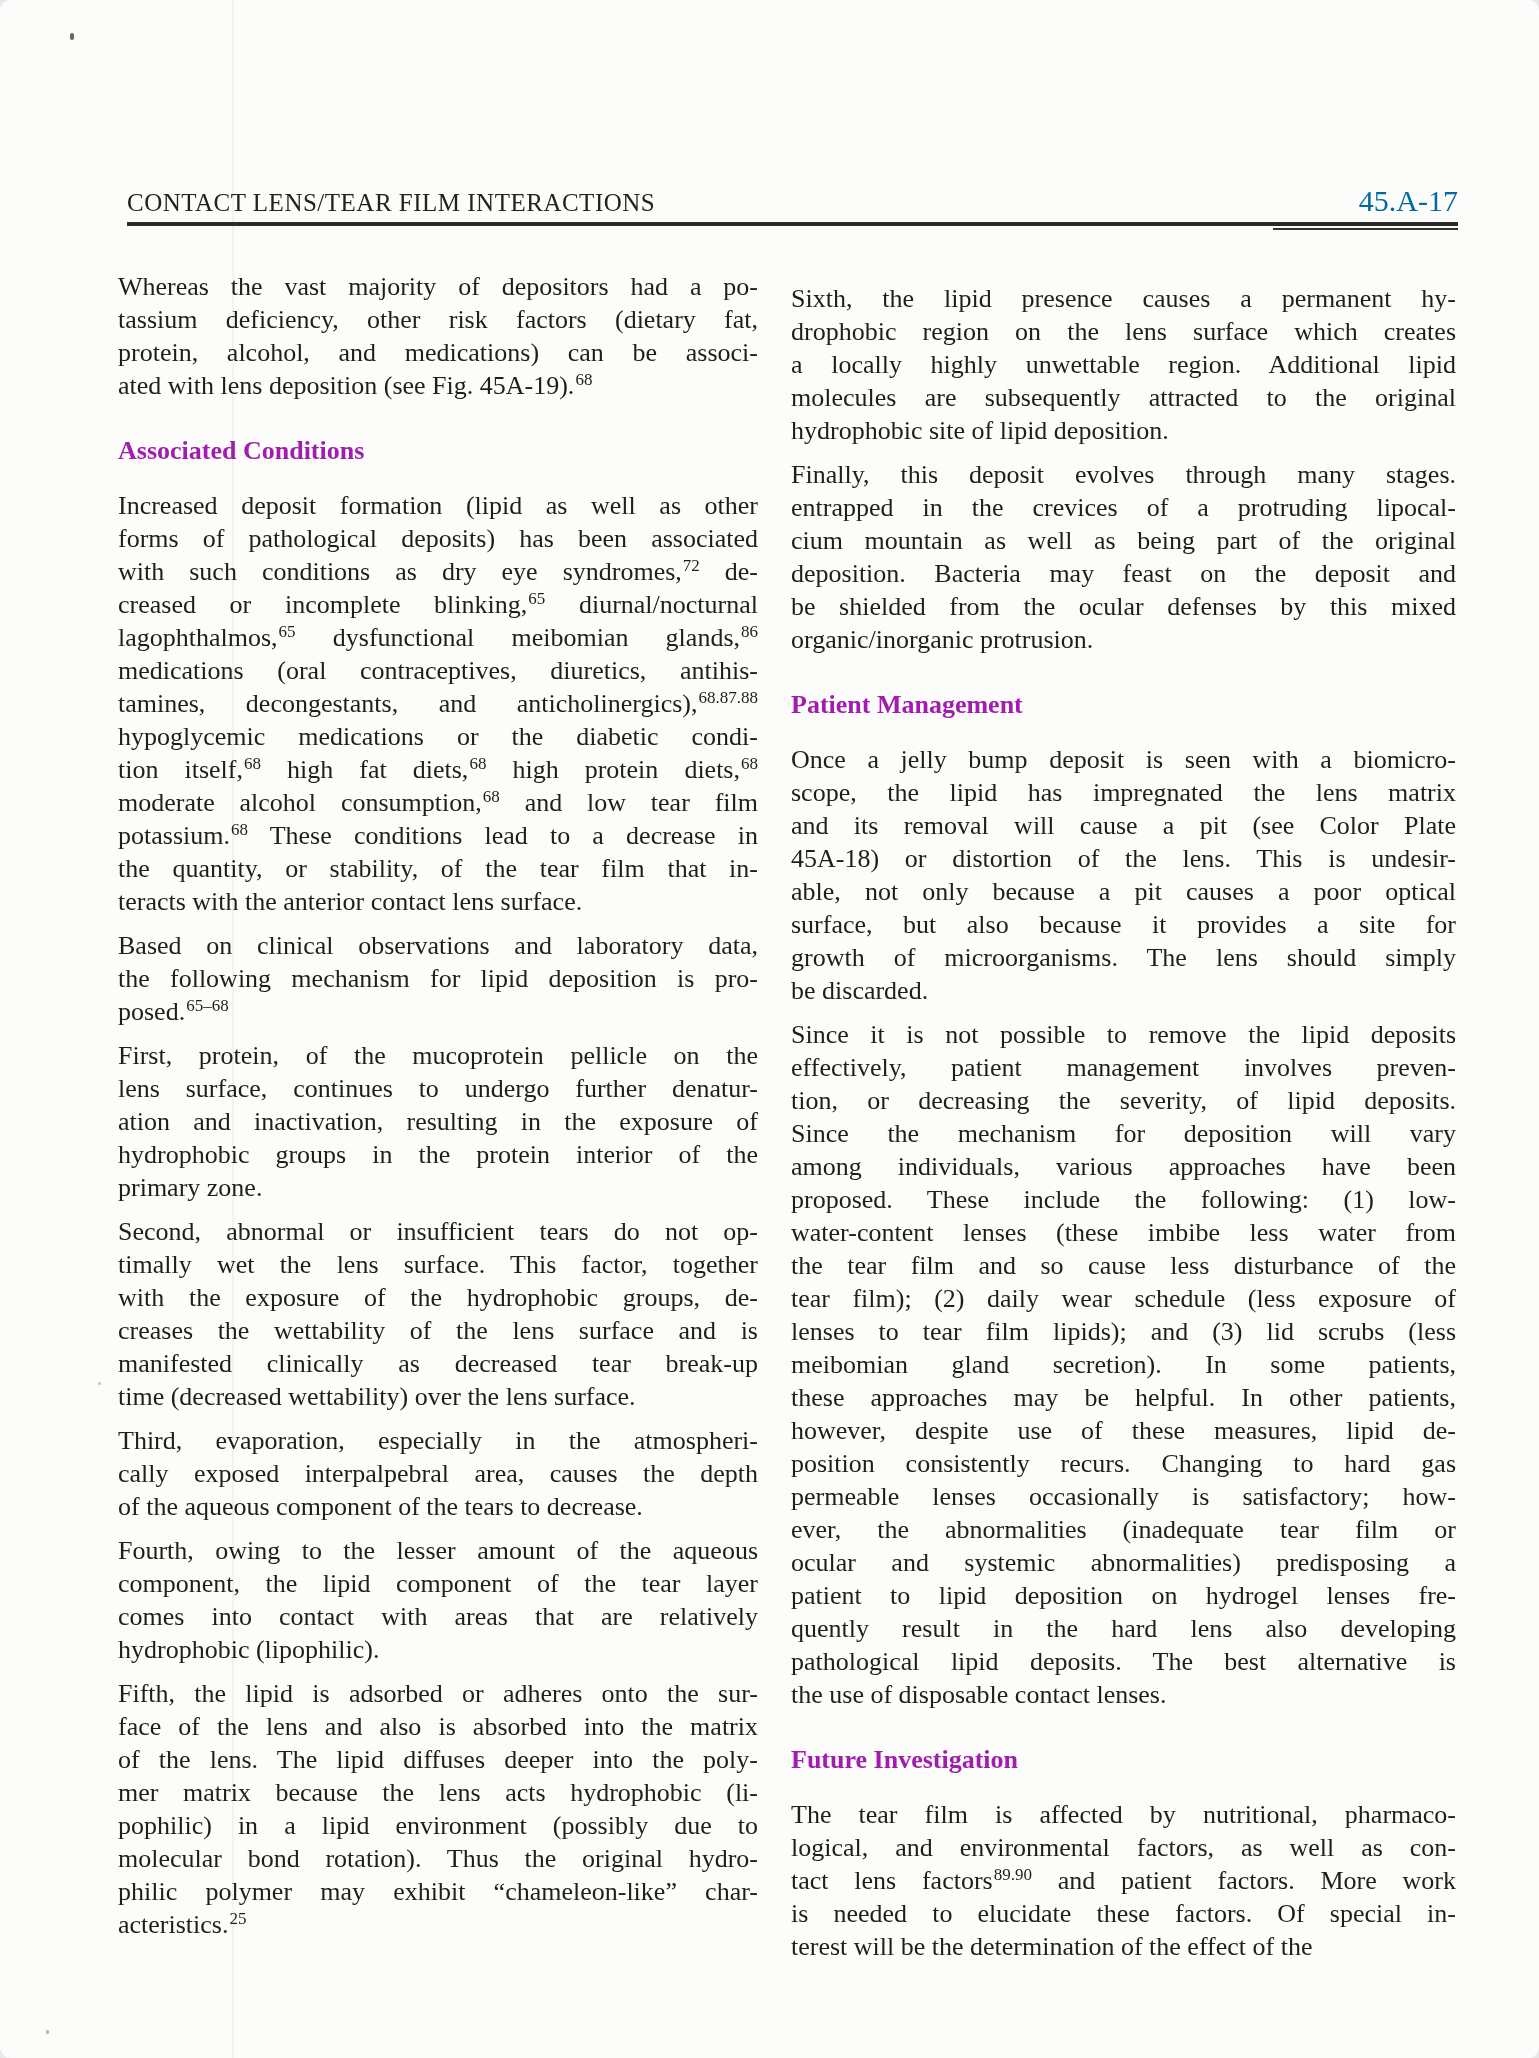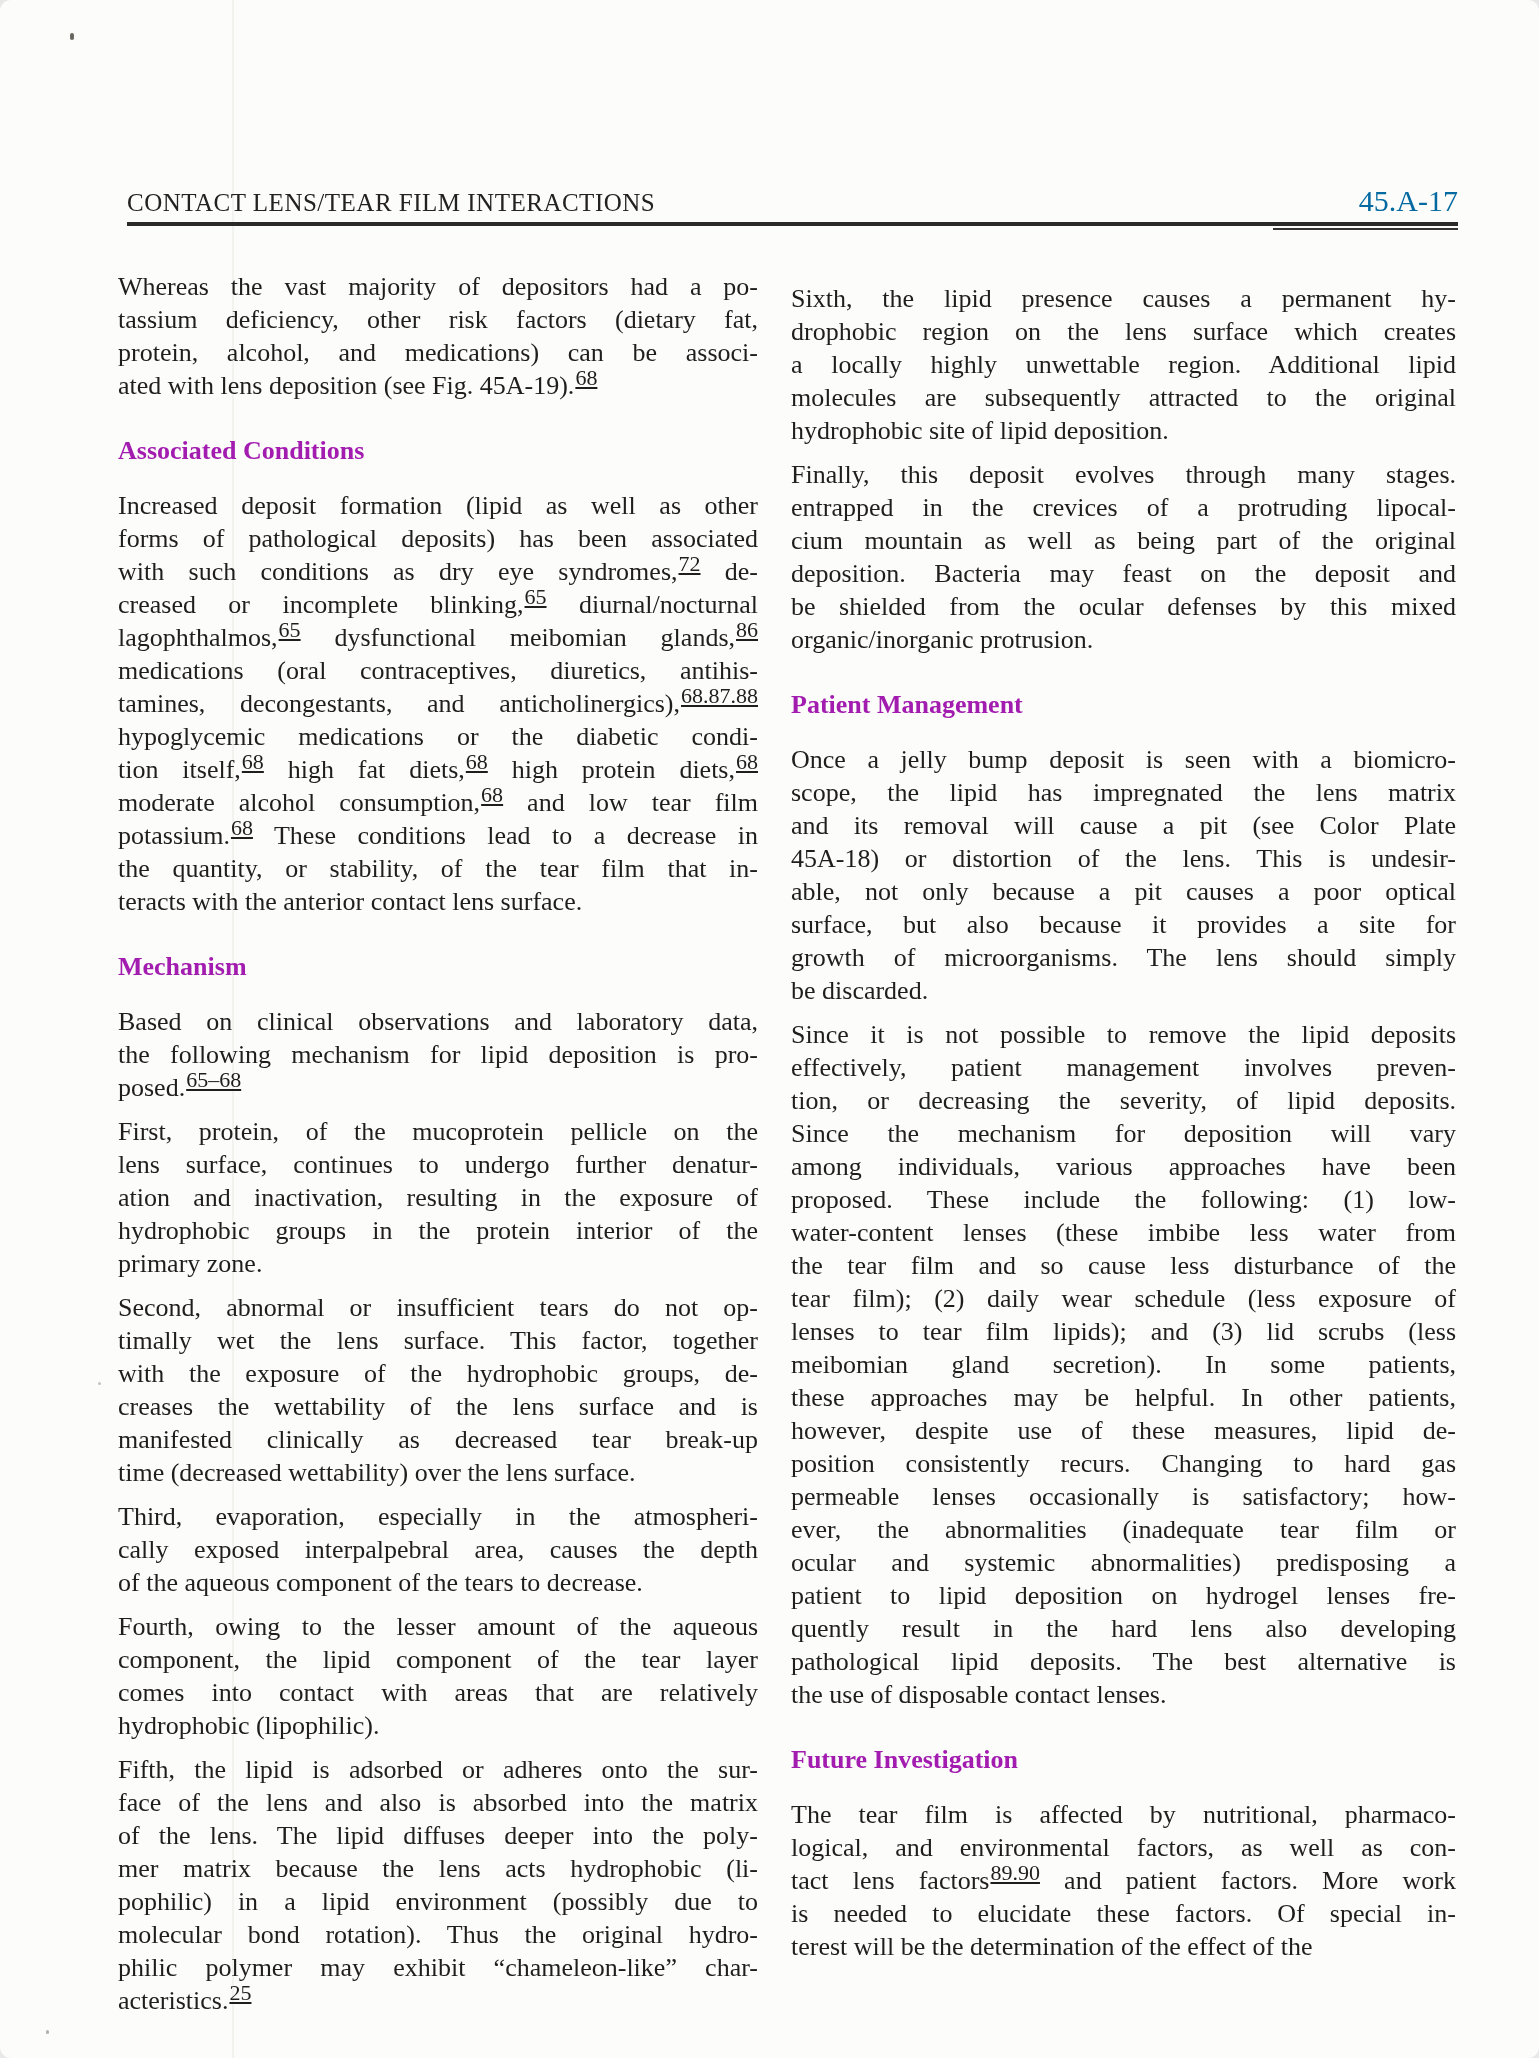--- a/index.html
+++ b/index.html
@@ -39,23 +39,22 @@
     margin:0 0 11px 0;
     font-size:26px;line-height:33px;
   }
   .line{display:block;text-align:justify;text-align-last:justify;}
   .line.last{text-align-last:left;}
   .heading{
     margin:32px 0 22px 0;
     font-size:26px;line-height:33px;font-weight:bold;color:#a21caf;
   }
   .sup{
-    font-size:22px;line-height:0;position:relative;top:-9px;margin-left:1px;
+    font-size:17px;line-height:0;position:relative;top:-9px;margin-left:1px;
     letter-spacing:0;
-    text-decoration:underline;
   }
   
   .scan-crease{
     position:absolute;left:232px;top:0;width:2px;height:2058px;
     background:rgba(70,66,60,.055);
   }
   .speck-1{position:absolute;left:70px;top:33px;width:4px;height:7px;background:#6a675f;border-radius:2px;}
   .speck-2{position:absolute;left:46px;top:2030px;width:3px;height:4px;background:rgba(90,86,80,.45);border-radius:2px;}
   .speck-3{position:absolute;left:98px;top:1382px;width:3px;height:3px;background:rgba(90,86,80,.35);border-radius:2px;}
 </style>
@@ -91,21 +90,20 @@
         <span class="line">lagophthalmos,<span class="sup">65</span> dysfunctional meibomian glands,<span class="sup">86</span></span>
         <span class="line">medications (oral contraceptives, diuretics, antihis-</span>
         <span class="line">tamines, decongestants, and anticholinergics),<span class="sup">68.87.88</span></span>
         <span class="line">hypoglycemic medications or the diabetic condi-</span>
         <span class="line">tion itself,<span class="sup">68</span> high fat diets,<span class="sup">68</span> high protein diets,<span class="sup">68</span></span>
         <span class="line">moderate alcohol consumption,<span class="sup">68</span> and low tear film</span>
         <span class="line">potassium.<span class="sup">68</span> These conditions lead to a decrease in</span>
         <span class="line">the quantity, or stability, of the tear film that in-</span>
         <span class="line last">teracts with the anterior contact lens surface.</span>
       </p>
-      <h3 class="heading">Mechanism</h3>
       <p class="para">
         <span class="line">Based on clinical observations and laboratory data,</span>
         <span class="line">the following mechanism for lipid deposition is pro-</span>
         <span class="line last">posed.<span class="sup">65–68</span></span>
       </p>
       <p class="para">
         <span class="line">First, protein, of the mucoprotein pellicle on the</span>
         <span class="line">lens surface, continues to undergo further denatur-</span>
         <span class="line">ation and inactivation, resulting in the exposure of</span>
         <span class="line">hydrophobic groups in the protein interior of the</span>

